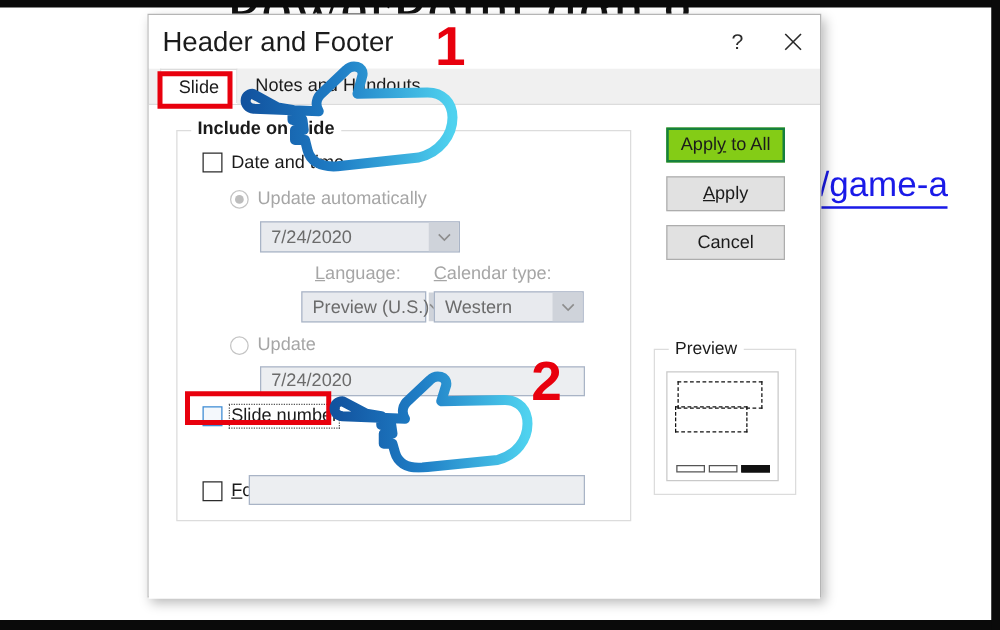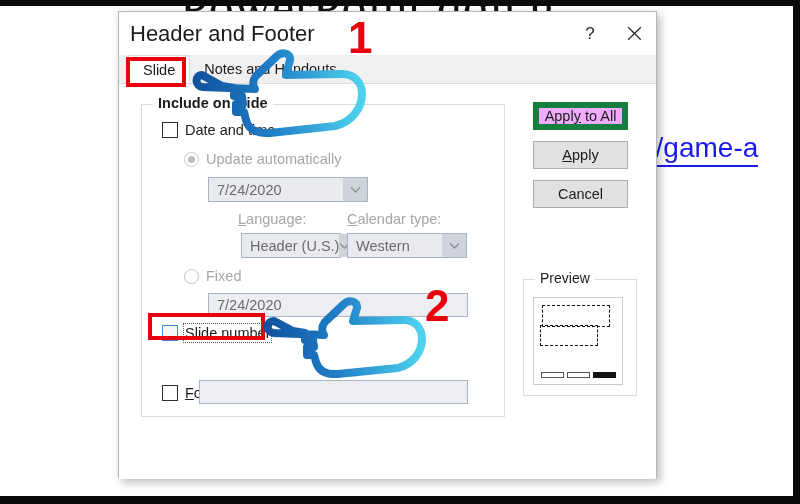--- a/index.html
+++ b/index.html
@@ -119,21 +119,21 @@
 
   .sublabel{position:absolute;font-size:14.5px;color:#a6a6a6;white-space:nowrap;}
   .sublabel u{text-decoration:underline;}
 
   
   .btn{
     position:absolute;height:28px;background:#e1e1e1;border:1px solid #adadad;
     box-sizing:border-box;display:flex;align-items:center;justify-content:center;
     font-size:14.5px;color:#1b1b1b;
   }
-  .btn.default{border:6px solid #15803d;background:#f0abfc;}
+  .btn.default{border:2px solid #15803d;background:#84cc16;}
   .btn u{text-decoration:underline;}
 
   
   .thumb{
     position:absolute;left:9px;top:17px;width:90px;height:88px;background:#fff;
     border:1px solid #c9c9c9;box-sizing:border-box;
   }
   .dash{position:absolute;border:1.6px dashed #111;box-sizing:border-box;}
   .bar{position:absolute;height:6px;border:1px solid #555;box-sizing:border-box;background:#fff;}
   .bar.fill{background:#111;border-color:#111;}
@@ -194,44 +194,44 @@
 
         <div class="tbox" style="left:66px;top:72px;width:160px;height:25px;">
           <div class="txt">7/24/2020</div>
           <div class="arrow">
             <svg width="11" height="8" viewBox="0 0 11 8">
                 <path d="M1 1.5 L5.5 6 L10 1.5" stroke="#8d8d8d" stroke-width="1.3" fill="none"></path>
               </svg>
           </div>
         </div>
 
-        <div class="sublabel" style="left:96px;top:106px;"><u>L</u>anguage:</div>
+        <div class="sublabel" style="left:110px;top:106px;"><u>L</u>anguage:</div>
         <div class="sublabel" style="left:205px;top:106px;"><u>C</u>alendar type:</div>
 
         <div class="tbox" style="left:99px;top:128px;width:100px;height:25px;">
-          <div class="txt">Header (U.S.)</div>
+          <div class="txt">Preview (U.S.)</div>
           <div class="arrow">
             <svg width="11" height="8" viewBox="0 0 11 8">
                 <path d="M1 1.5 L5.5 6 L10 1.5" stroke="#8d8d8d" stroke-width="1.3" fill="none"></path>
               </svg>
           </div>
         </div>
 
         <div class="tbox" style="left:205px;top:128px;width:120px;height:25px;">
           <div class="txt">Western</div>
           <div class="arrow">
             <svg width="11" height="8" viewBox="0 0 11 8">
                 <path d="M1 1.5 L5.5 6 L10 1.5" stroke="#8d8d8d" stroke-width="1.3" fill="none"></path>
               </svg>
           </div>
         </div>
 
         <div class="rad" style="left:42px;top:163px;">
           <div class="circ"></div>
-          <div class="lbl">Fixed</div>
+          <div class="lbl">Update</div>
         </div>
 
         <div class="plain" style="left:66px;top:188px;width:260px;height:24px;">
           <div class="txt">7/24/2020</div>
         </div>
 
         <div class="chk" style="left:20px;top:220px;">
           <div class="box focus"></div>
           <div class="lbl focusring">Slide <u>n</u>umber</div>
         </div>

